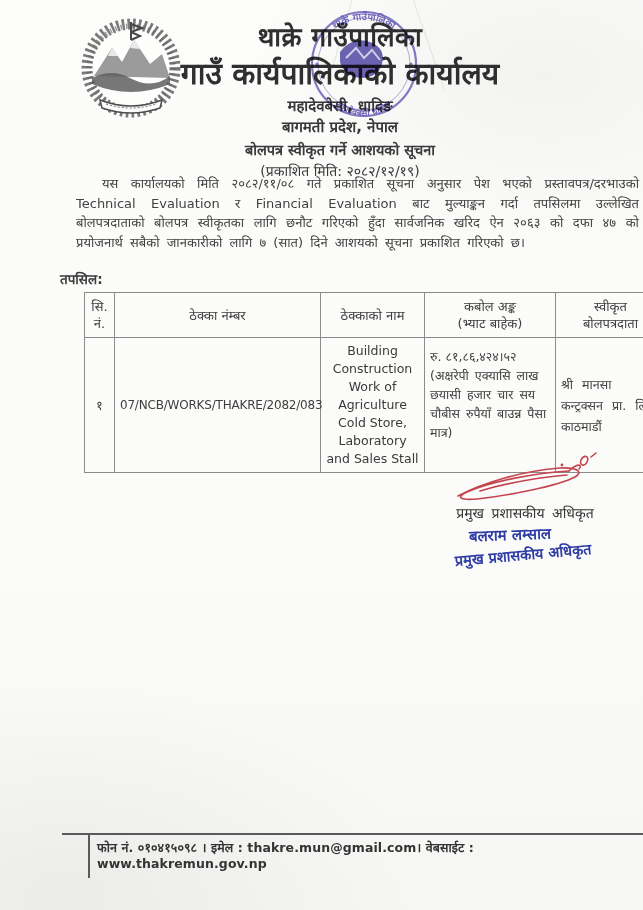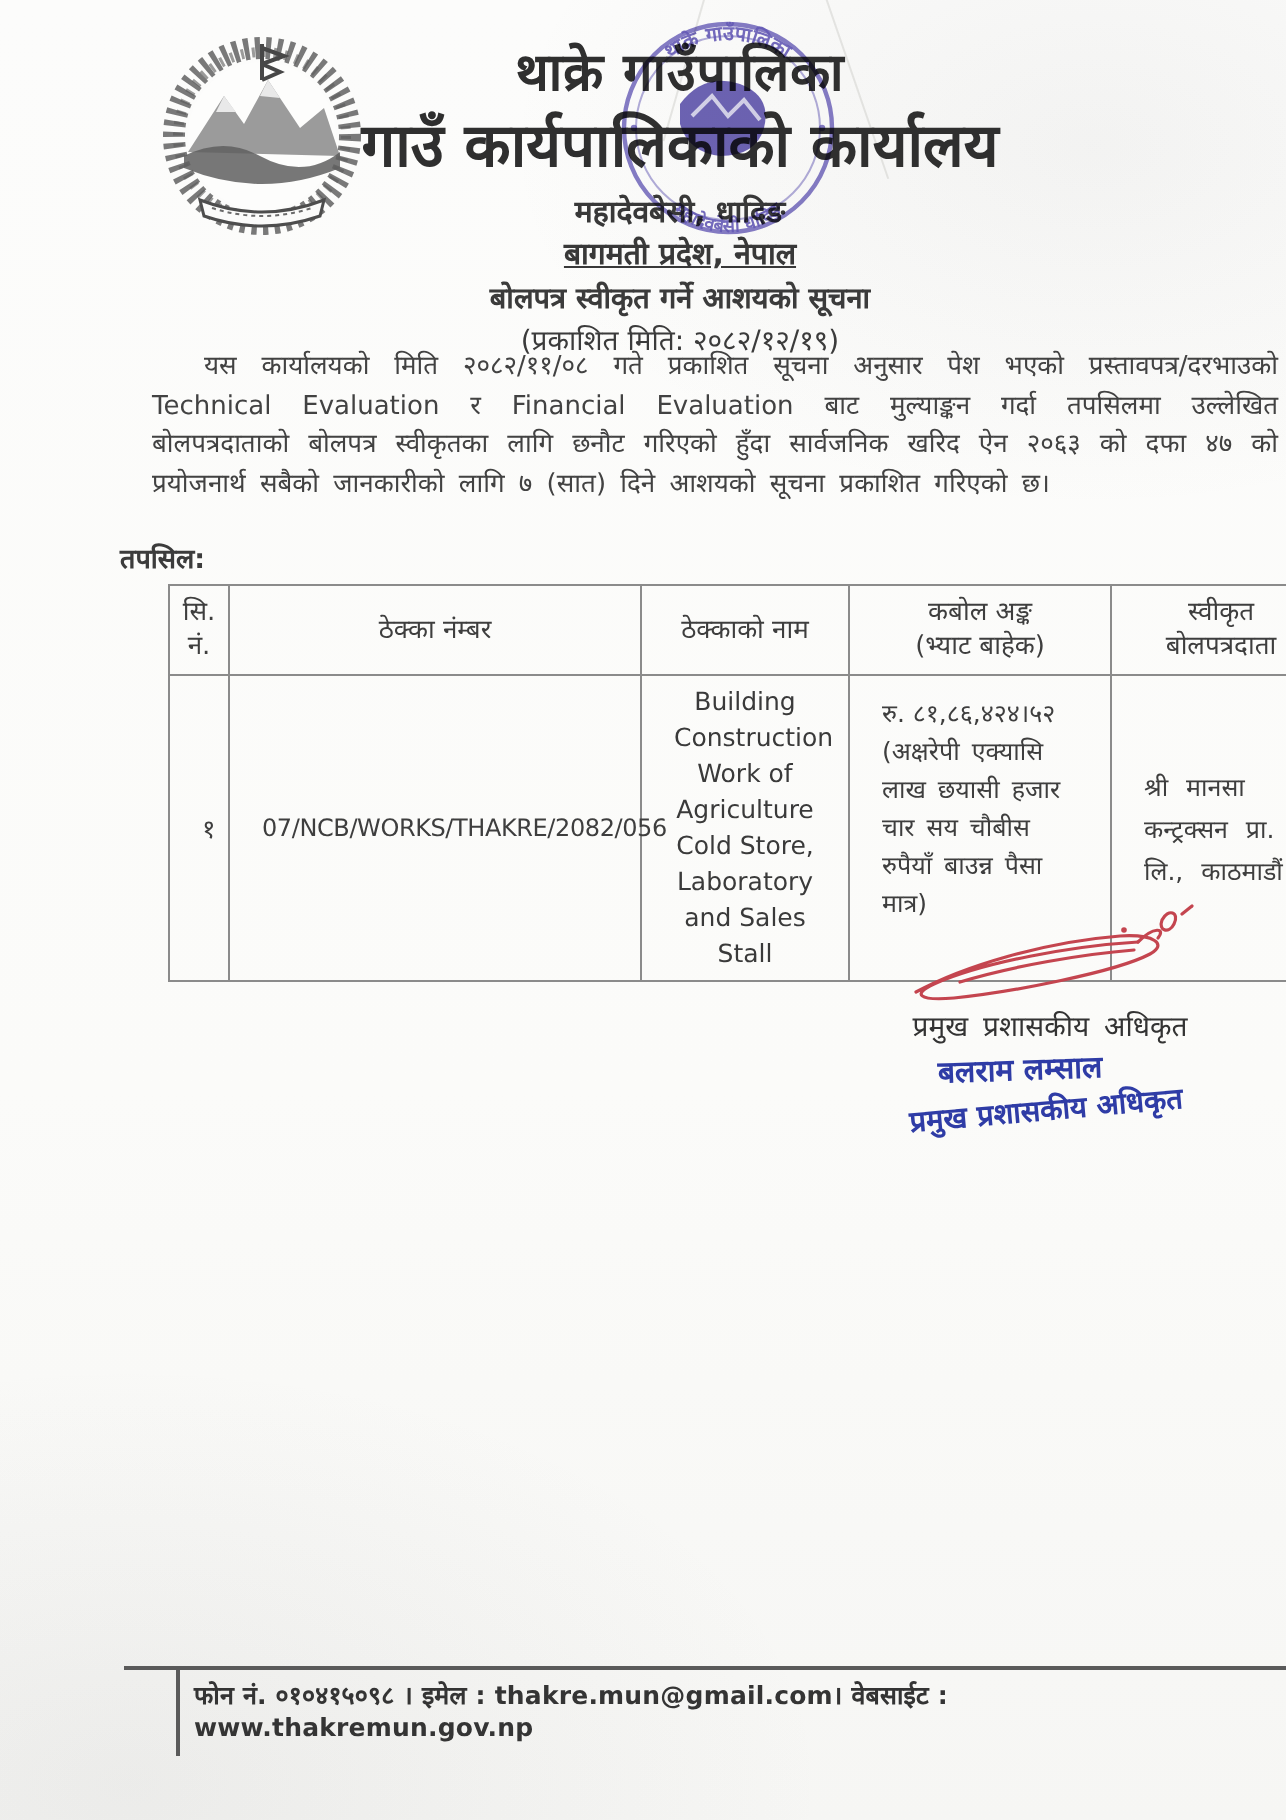--- a/index.html
+++ b/index.html
@@ -15,36 +15,36 @@
   .crease{position:absolute;background:#c9c9c6;opacity:.45;width:1px;}
   .crease.c1{left:342px;top:-6px;height:78px;transform:rotate(16deg);}
   .crease.c2{left:428px;top:-4px;height:96px;transform:rotate(-19deg);}
 
   
   .emblem{position:absolute;left:78px;top:16px;width:106px;height:106px;}
   .hdr{position:absolute;left:110px;top:20px;width:460px;text-align:center;}
   .hdr .muni{font-size:26px;font-weight:bold;color:#2f2f2f;letter-spacing:.5px;line-height:34px;}
   .hdr .office{font-size:30px;font-weight:bold;color:#2f2f2f;line-height:40px;}
   .hdr .addr{font-size:15px;font-weight:bold;color:#383838;line-height:21px;margin-top:2px;}
-  .hdr .prov{font-size:15px;font-weight:bold;color:#383838;line-height:21px;text-decoration:underline;}
+  .hdr .prov{font-size:15px;font-weight:bold;color:#383838;line-height:21px;}
   .hdr .notice{font-size:14.5px;font-weight:600;color:#3b3b3b;line-height:22px;margin-top:1px;}
   .hdr .pubdate{font-size:14px;color:#3b3b3b;line-height:21px;}
 
   .seal{position:absolute;left:296px;top:2px;width:136px;height:126px;mix-blend-mode:multiply;opacity:.85;}
 
   
   .para-wrap{position:absolute;left:76px;top:174px;width:563px;}
   .para{margin:0;font-size:13px;line-height:19.5px;color:#424242;text-align:justify;text-indent:26px;word-spacing:3px;}
   .tapasil{position:absolute;left:60px;top:270px;font-size:13.5px;font-weight:600;color:#3c3c3c;}
 
   
   table.notice-table{position:absolute;left:84px;top:292px;border-collapse:collapse;table-layout:fixed;width:546px;background:transparent;}
   .notice-table th,.notice-table td{border:1px solid #8b8b8b;font-weight:normal;color:#3e3e3e;}
   .notice-table th{font-size:13px;line-height:17px;text-align:center;vertical-align:middle;height:40px;padding:2px 3px;}
-  .notice-table td{vertical-align:top;height:112px;padding:4px 16px;font-size:12.5px;}
+  .notice-table td{vertical-align:top;height:112px;padding:4px 5px;font-size:12.5px;}
   td.c-sn,th.c-sn{width:23px;}
   td.c-no,th.c-no{width:199px;text-align:center;}
   td.c-name,th.c-name{width:97px;text-align:center;}
   td.c-amt,th.c-amt{width:124px;}
   td.c-bid,th.c-bid{width:103px;}
   td.c-sn{text-align:center;vertical-align:middle;font-size:13px;}
   td.c-no{text-align:center;vertical-align:middle;font-size:12px;letter-spacing:-0.2px;}
   td.c-name{line-height:18px;color:#3a3a3a;}
   td.c-amt{line-height:19px;padding-top:9px;}
   td.c-amt .amt-words{display:block;word-spacing:2px;}
@@ -129,21 +129,21 @@
         </th>
         <th class="c-bid">
           <span>स्वीकृत</span><br>
           <span>बोलपत्रदाता</span>
         </th>
       </tr>
     </thead>
     <tbody>
       <tr>
         <td class="c-sn">१</td>
-        <td class="c-no">07/NCB/WORKS/THAKRE/2082/056</td>
+        <td class="c-no">07/NCB/WORKS/THAKRE/2082/083</td>
         <td class="c-name">Building Construction Work of Agriculture Cold Store, Laboratory and Sales Stall</td>
         <td class="c-amt">
           <span>रु. ८१,८६,४२४।५२</span>
           <span class="amt-words">(अक्षरेपी एक्यासि लाख छयासी हजार चार सय चौबीस रुपैयाँ बाउन्न पैसा मात्र)</span>
         </td>
         <td class="c-bid">श्री मानसा कन्ट्रक्सन प्रा. लि., काठमाडौं</td>
       </tr>
     </tbody>
   </table>
 

